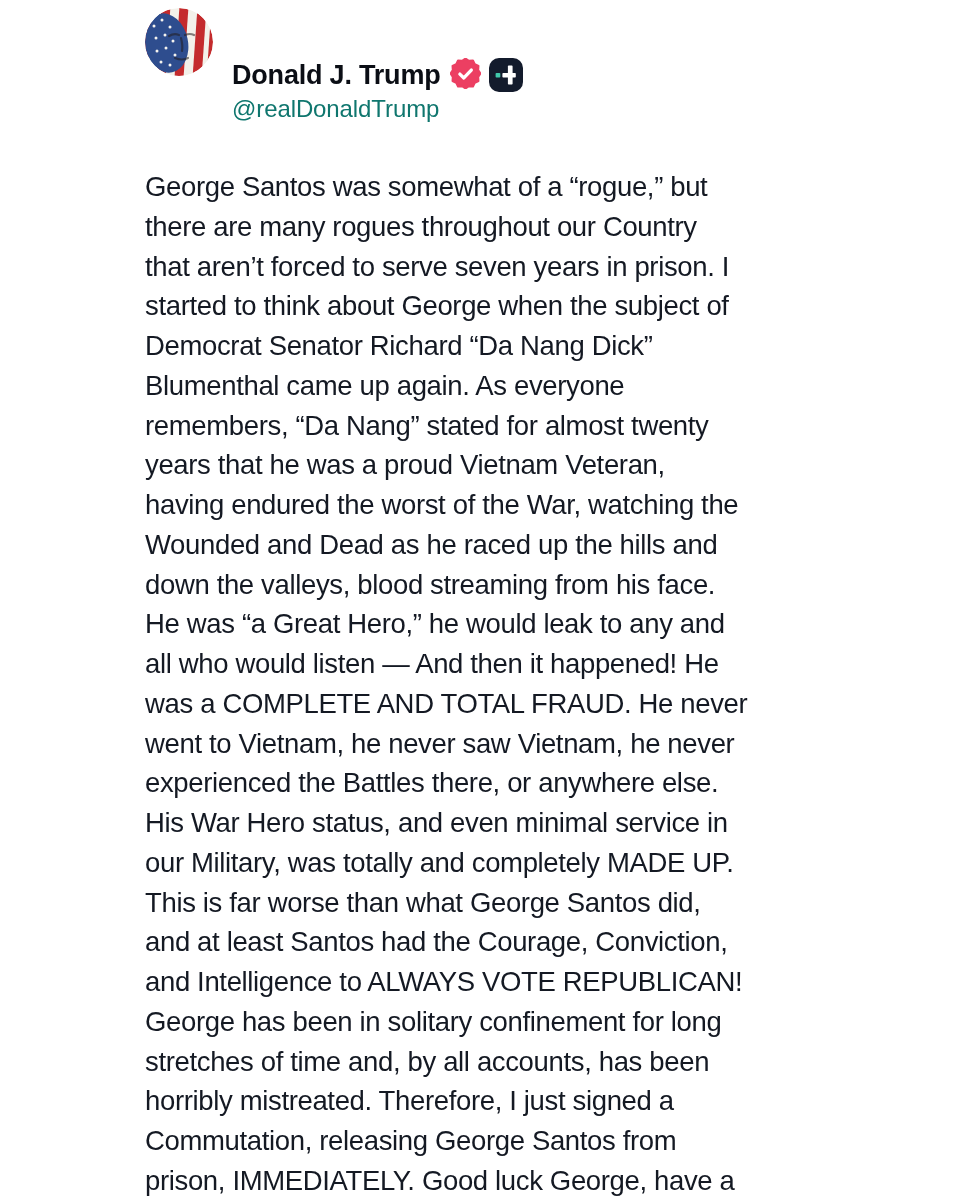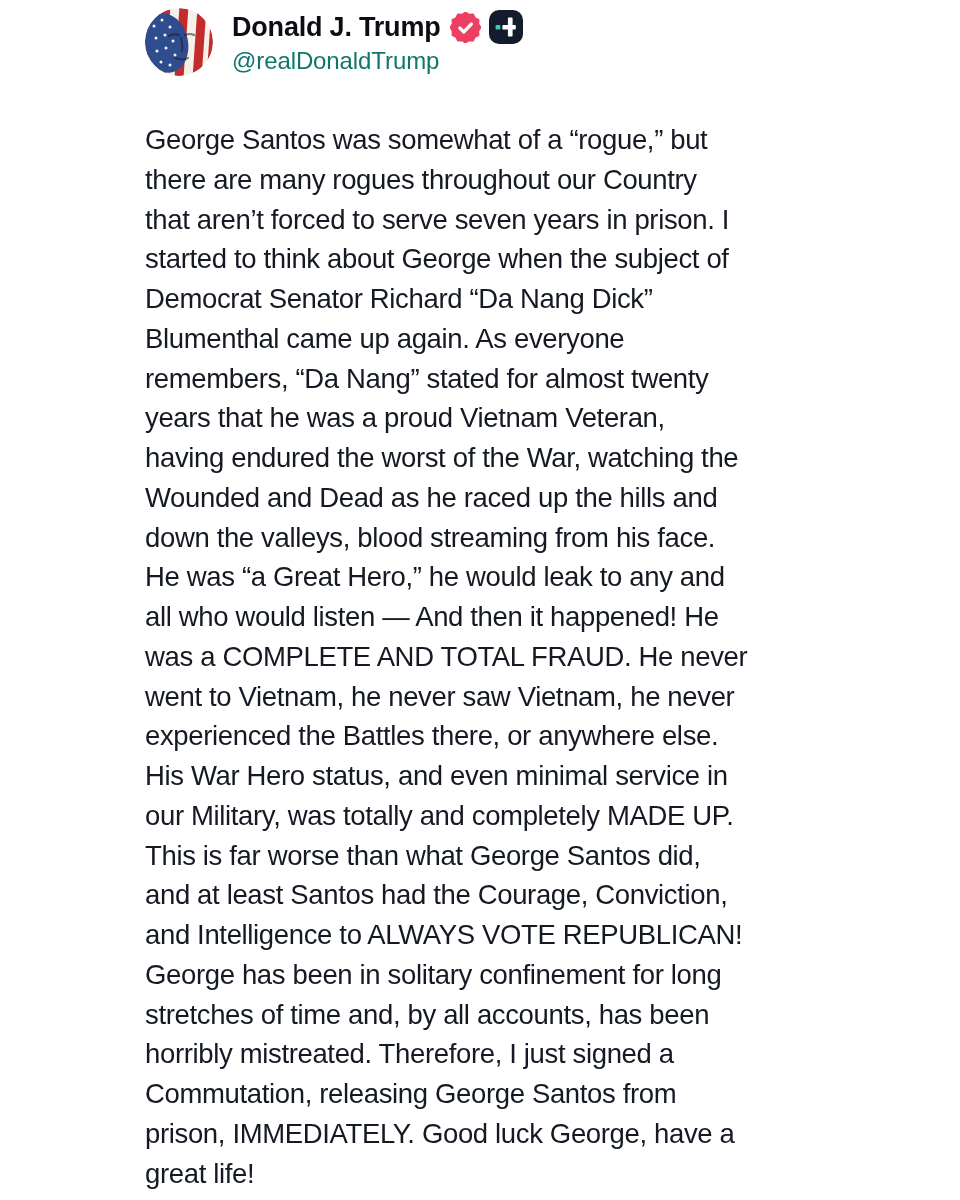--- a/index.html
+++ b/index.html
@@ -29,21 +29,22 @@
     flex: 0 0 auto;
     cursor: pointer;
   }
   .avatar svg { display: block; }
   .header-text {
     margin-left: 19px;
     padding-top: 2px;
   }
   .name-row {
     display: flex;
-    align-items: center;
+    align-items: flex-start;
+    margin-top: 48px;
   }
   .display-name {
     font-size: 27px;
     font-weight: 700;
     color: #0b0e15;
     letter-spacing: -0.2px;
     line-height: 34px;
     cursor: pointer;
   }
   .verified-badge {

